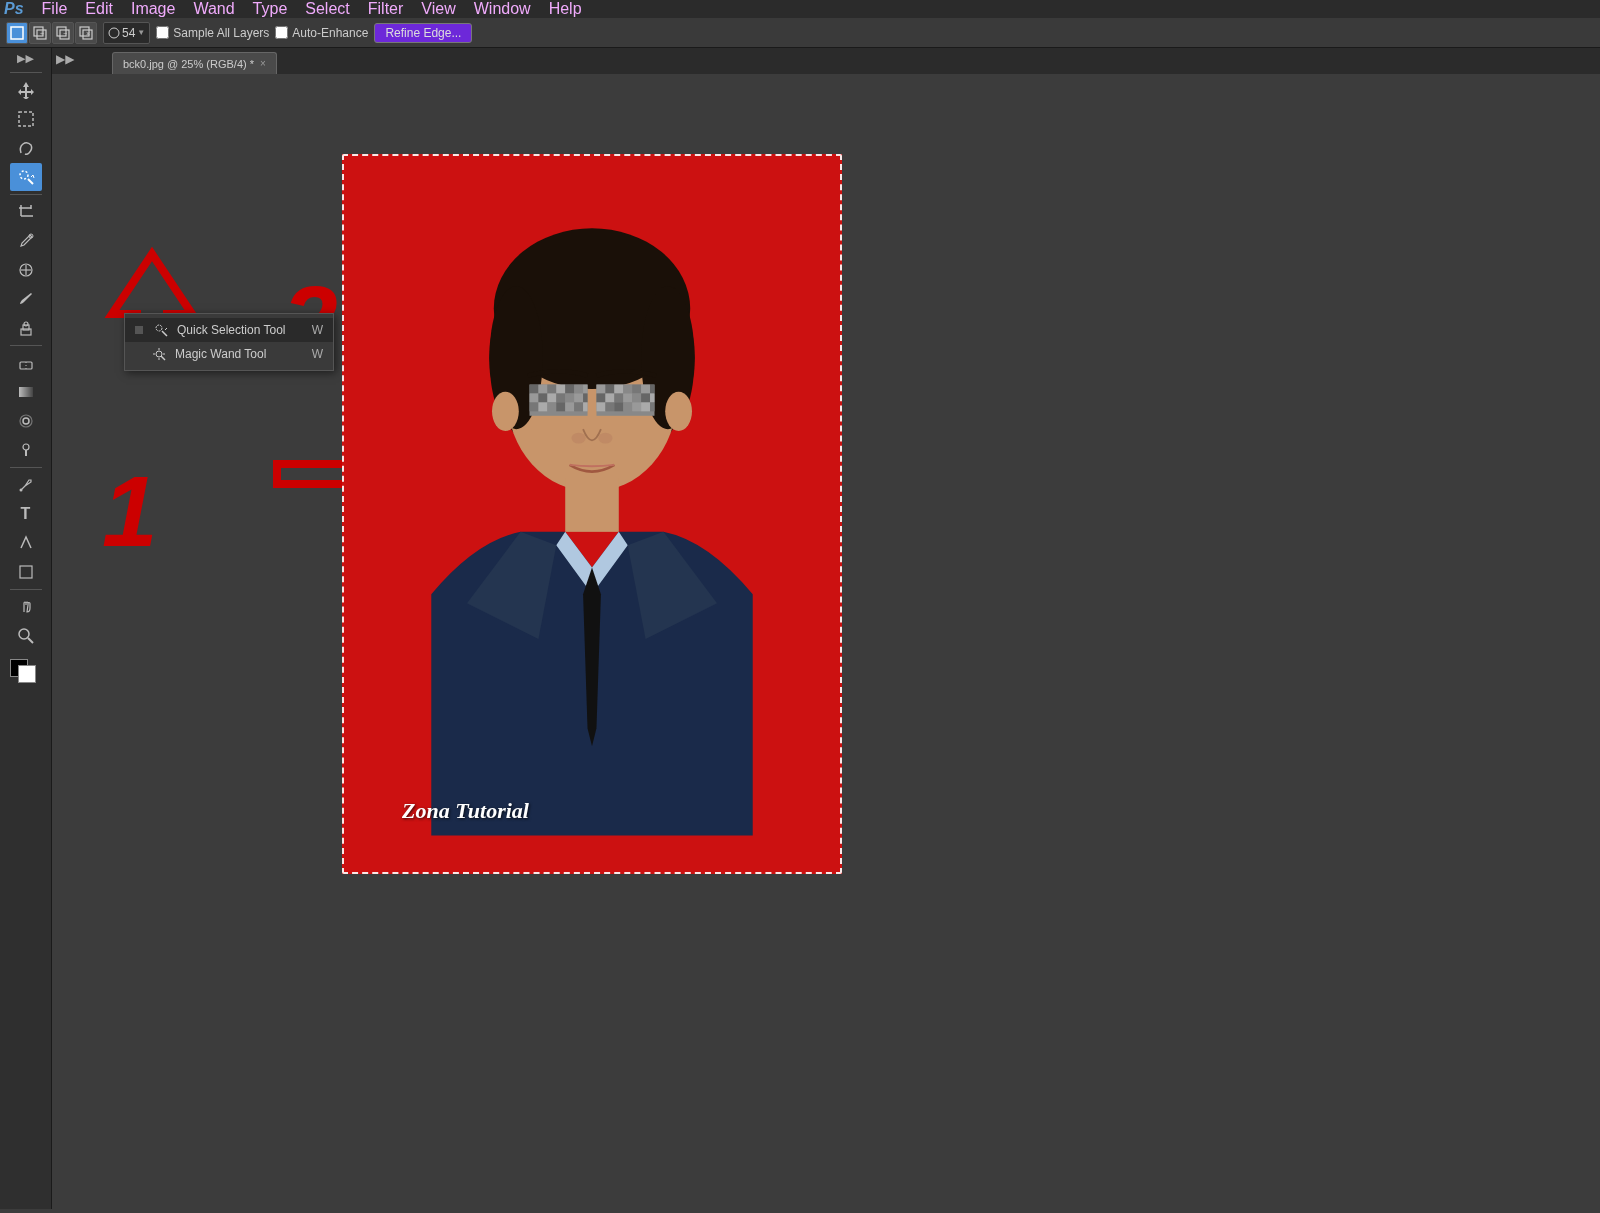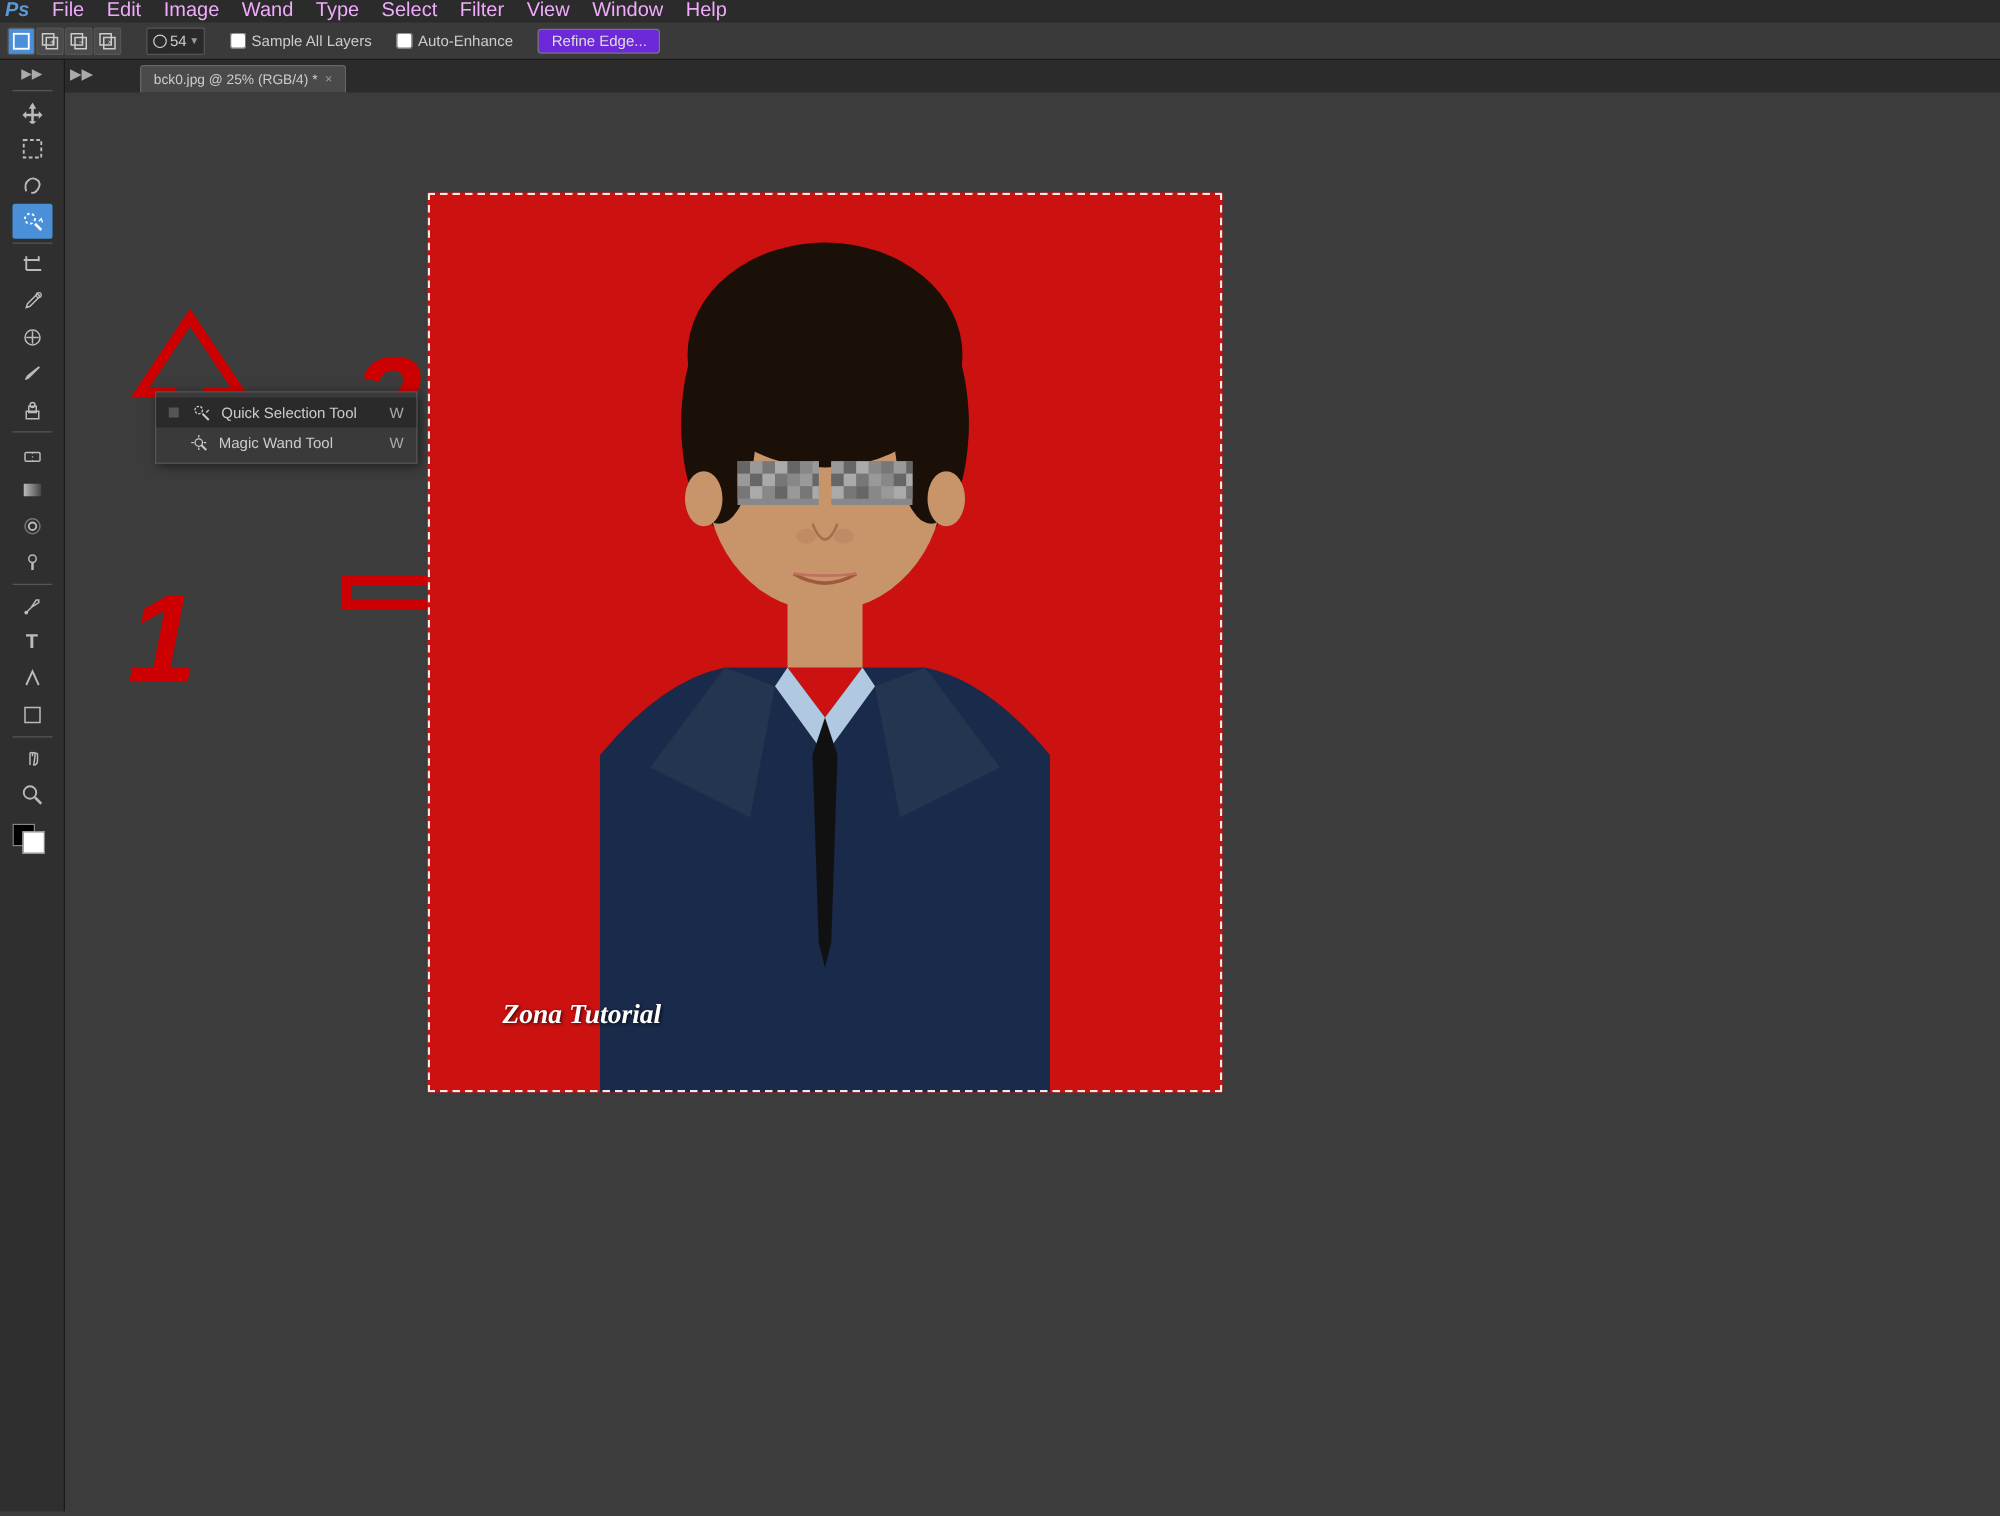--- a/index.html
+++ b/index.html
@@ -42,21 +42,21 @@
     }
 
     
     #options-bar {
       width: 100%;
       height: 30px;
       background: #3a3a3a;
       display: flex;
       align-items: center;
       padding: 0 6px;
-      gap: 20px;
+      gap: 6px;
       border-bottom: 1px solid #1a1a1a;
     }
     .tool-btn {
       width: 22px; height: 22px;
       background: #4a4a4a;
       border: 1px solid #555;
       border-radius: 2px;
       display: flex; align-items: center; justify-content: center;
       cursor: pointer;
       color: #ccc;
@@ -165,21 +165,21 @@
       position: absolute;
       top: 26px;
       left: 0; right: 0; bottom: 0;
     }
 
     
     #photo-canvas {
       position: absolute;
       top: 80px;
       left: 290px;
-      width: 636px;
+      width: 500px;
       height: 720px;
     }
     @keyframes march {
       0% { border-dash-offset: 0; }
       100% { border-dash-offset: 16px; }
     }
 
     
     #photo-bg {
       width: 100%; height: 100%;

